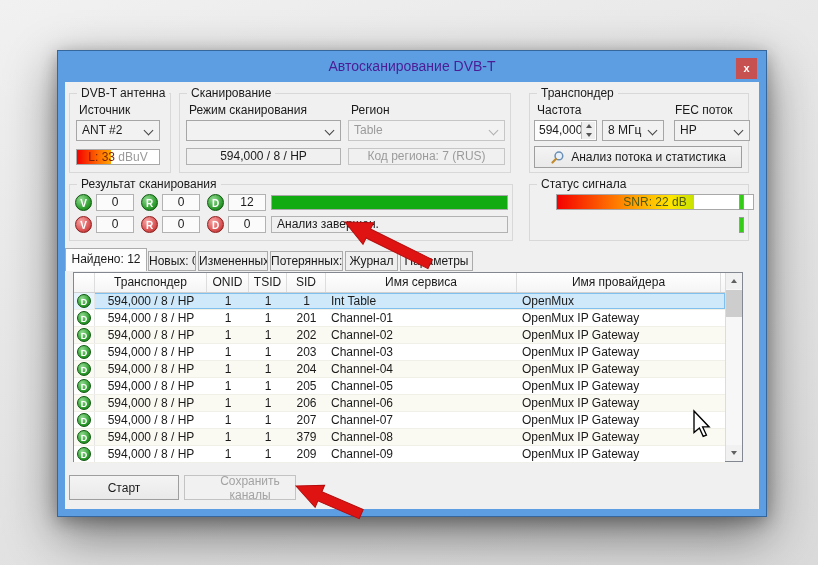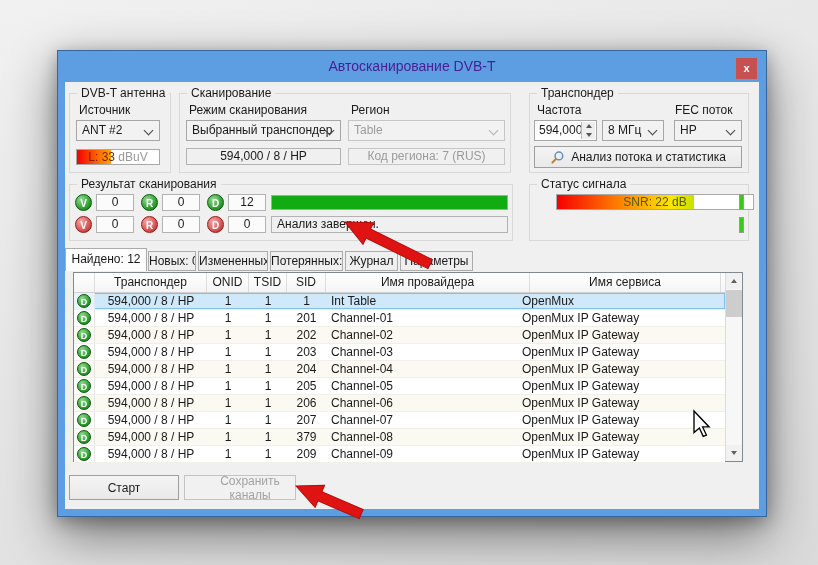--- a/index.html
+++ b/index.html
@@ -152,21 +152,20 @@
             <span style="color:#7c1f00;">L: 33</span><span style="color:#9a9a9a;"> dBuV</span>
           </div>
         </div>
       </div>
 
       <div class="group" style="left:114px;top:11px;width:332px;height:80px;">
         <span class="glabel">Сканирование</span>
         <span class="lbl" style="left:9px;top:9px;">Режим сканирования</span>
         <span class="lbl" style="left:171px;top:9px;">Регион</span>
         <div class="combo" style="left:6px;top:26px;width:155px;height:21px;">
-          <span>Выбранный транспондер</span>
           <span class="chev"></span>
         </div>
         <div class="combo disabled" style="left:168px;top:26px;width:157px;height:21px;">
           <span>Table</span>
           <span class="chev"></span>
         </div>
         <div class="readout" style="left:6px;top:54px;width:155px;height:17px;">594,000 / 8 / HP</div>
         <div class="readout disabled" style="left:168px;top:54px;width:157px;height:17px;">Код региона: 7 (RUS)</div>
       </div>
 
@@ -183,21 +182,21 @@
               </span>
               <span class="sb" style="display:flex;">
                 <span class="tri-down"></span>
               </span>
             </span>
         </div>
         <div class="combo" style="left:72px;top:26px;width:62px;height:21px;">
           <span>8 МГц</span>
           <span class="chev"></span>
         </div>
-        <div class="combo" style="left:144px;top:26px;width:68px;height:21px;">
+        <div class="combo" style="left:144px;top:26px;width:76px;height:21px;">
           <span>HP</span>
           <span class="chev"></span>
         </div>
         <div class="btn" style="left:4px;top:52px;width:208px;height:22px;">
           <svg width="15" height="15" viewBox="0 0 16 16">
               <circle cx="9.5" cy="6.3" r="4.1" fill="#e8f1fa" stroke="#6a8fb5" stroke-width="1.6"></circle>
               <line x1="6.3" y1="9.6" x2="2.6" y2="13.4" stroke="#c08a2e" stroke-width="2.3" stroke-linecap="round"></line>
             </svg>
           <span>Анализ потока и статистика</span>
         </div>
@@ -244,22 +243,22 @@
         </div>
 
       <div class="table">
         <div class="tcontent">
           <div class="thead" id="thead">
               <div class="th" style="width: 21px;"></div>
               <div class="th" style="width: 112px;">Транспондер</div>
               <div class="th" style="width: 42px;">ONID</div>
               <div class="th" style="width: 38px;">TSID</div>
               <div class="th" style="width: 39px;">SID</div>
+              <div class="th" style="width: 191px;">Имя сервиса</div>
               <div class="th" style="width: 204px;">Имя провайдера</div>
-              <div class="th" style="width: 191px;">Имя сервиса</div>
             </div>
           <div id="tbody">
               <div class="tr sel">
                 <div class="td icell" style="width: 21px;">
                   <span class="dball">D</span>
                 </div>
                 <div class="td c" style="width: 112px;">594,000 / 8 / HP</div>
                 <div class="td c" style="width: 42px;">1</div>
                 <div class="td c" style="width: 38px;">1</div>
                 <div class="td c" style="width: 39px;">1</div>

